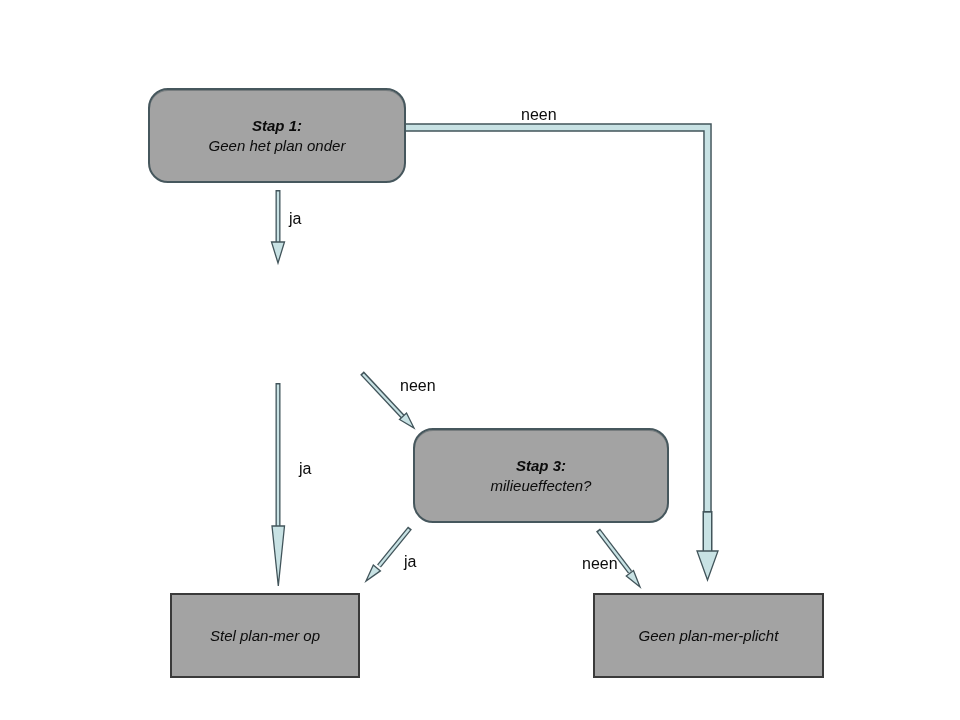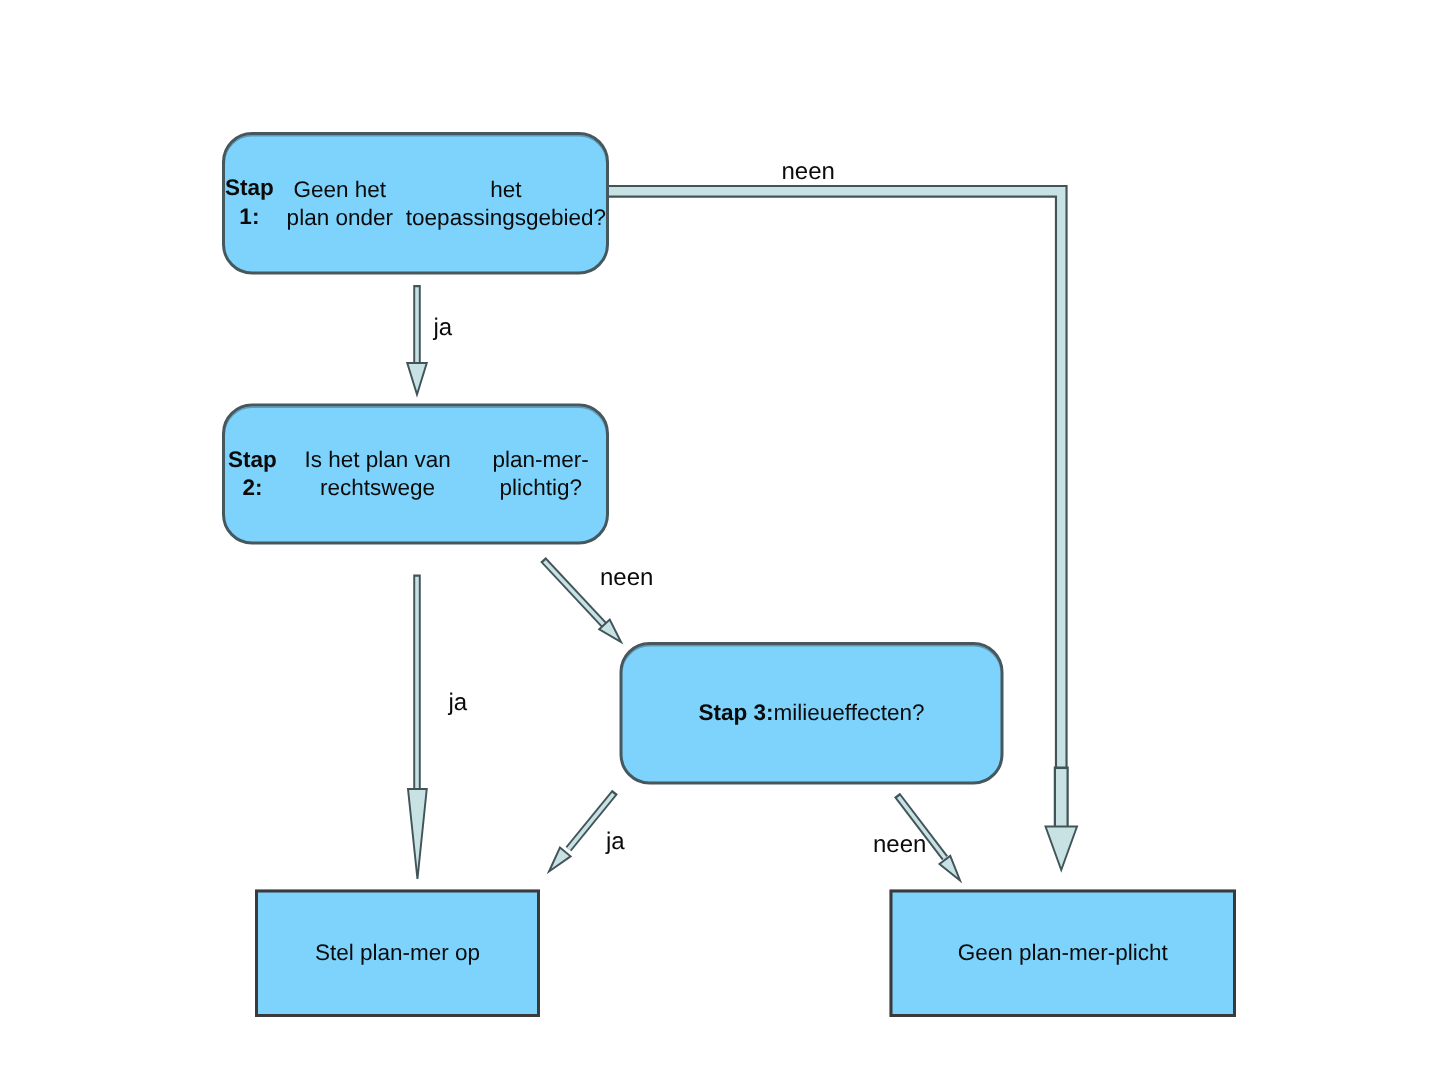--- a/index.html
+++ b/index.html
@@ -1,22 +1,22 @@
 <!DOCTYPE html>
 <html><head>
 <meta charset="utf-8">
 <style>
   html,body{margin:0;padding:0;background:#ffffff;}
   #slide{
     position:relative;width:960px;height:720px;background:#ffffff;overflow:hidden;
     font-family:"Liberation Sans","DejaVu Sans",sans-serif;color:#0b0b0b;
   }
   .node{
-    position:absolute;display:flex;flex-direction:row;justify-content:center;align-items:center;
-    background:#7dd3fc;text-align:center;font-size:15px;line-height:19px;box-sizing:border-box;
+    position:absolute;display:flex;flex-direction:column;justify-content:center;align-items:center;
+    background:#a3a3a3;text-align:center;font-size:15px;line-height:19px;box-sizing:border-box;font-style:italic;
   }
   .rounded{border:2px solid #46575d;border-radius:20px;box-shadow:inset 0 1px 0 rgba(40,55,60,.35);}
   .rect{border:2px solid #3a3a3a;}
   .node-title{font-weight:bold;margin-bottom:1px;}
   #node-stap1{left:148px;top:88px;width:258px;height:95px;}
   #node-stap2{left:148px;top:269px;width:258px;height:94px;}
   #node-stap3{left:413px;top:428px;width:256px;height:95px;}
   #node-stel{left:170px;top:593px;width:190px;height:85px;}
   #node-geen{left:593px;top:593px;width:231px;height:85px;}
   #edges{position:absolute;left:0;top:0;width:960px;height:720px;pointer-events:none;}
@@ -73,28 +73,22 @@
     <g>
       <path class="shaft-outer" stroke-width="5" d="M598,530 L630,572"></path>
       <path class="shaft-inner" stroke-width="2.4" d="M599,531.3 L630,572"></path>
       <polygon class="arrow-head" points="626.3,576 633.5,570.6 640,587"></polygon>
     </g>
   </svg>
 
   <div class="node rounded" id="node-stap1">
     <span class="node-title">Stap 1:</span>
     <span>Geen het plan onder</span>
-    <span>het toepassingsgebied?</span>
   </div>
 
-  <div class="node rounded" id="node-stap2">
-    <span class="node-title">Stap 2:</span>
-    <span>Is het plan van rechtswege</span>
-    <span>plan-mer-plichtig?</span>
-  </div>
 
   <div class="node rounded" id="node-stap3">
     <span class="node-title">Stap 3:</span>
     <span>milieueffecten?</span>
   </div>
 
   <div class="node rect" id="node-geen">
     <span>Geen plan-mer-plicht</span>
   </div>
 

